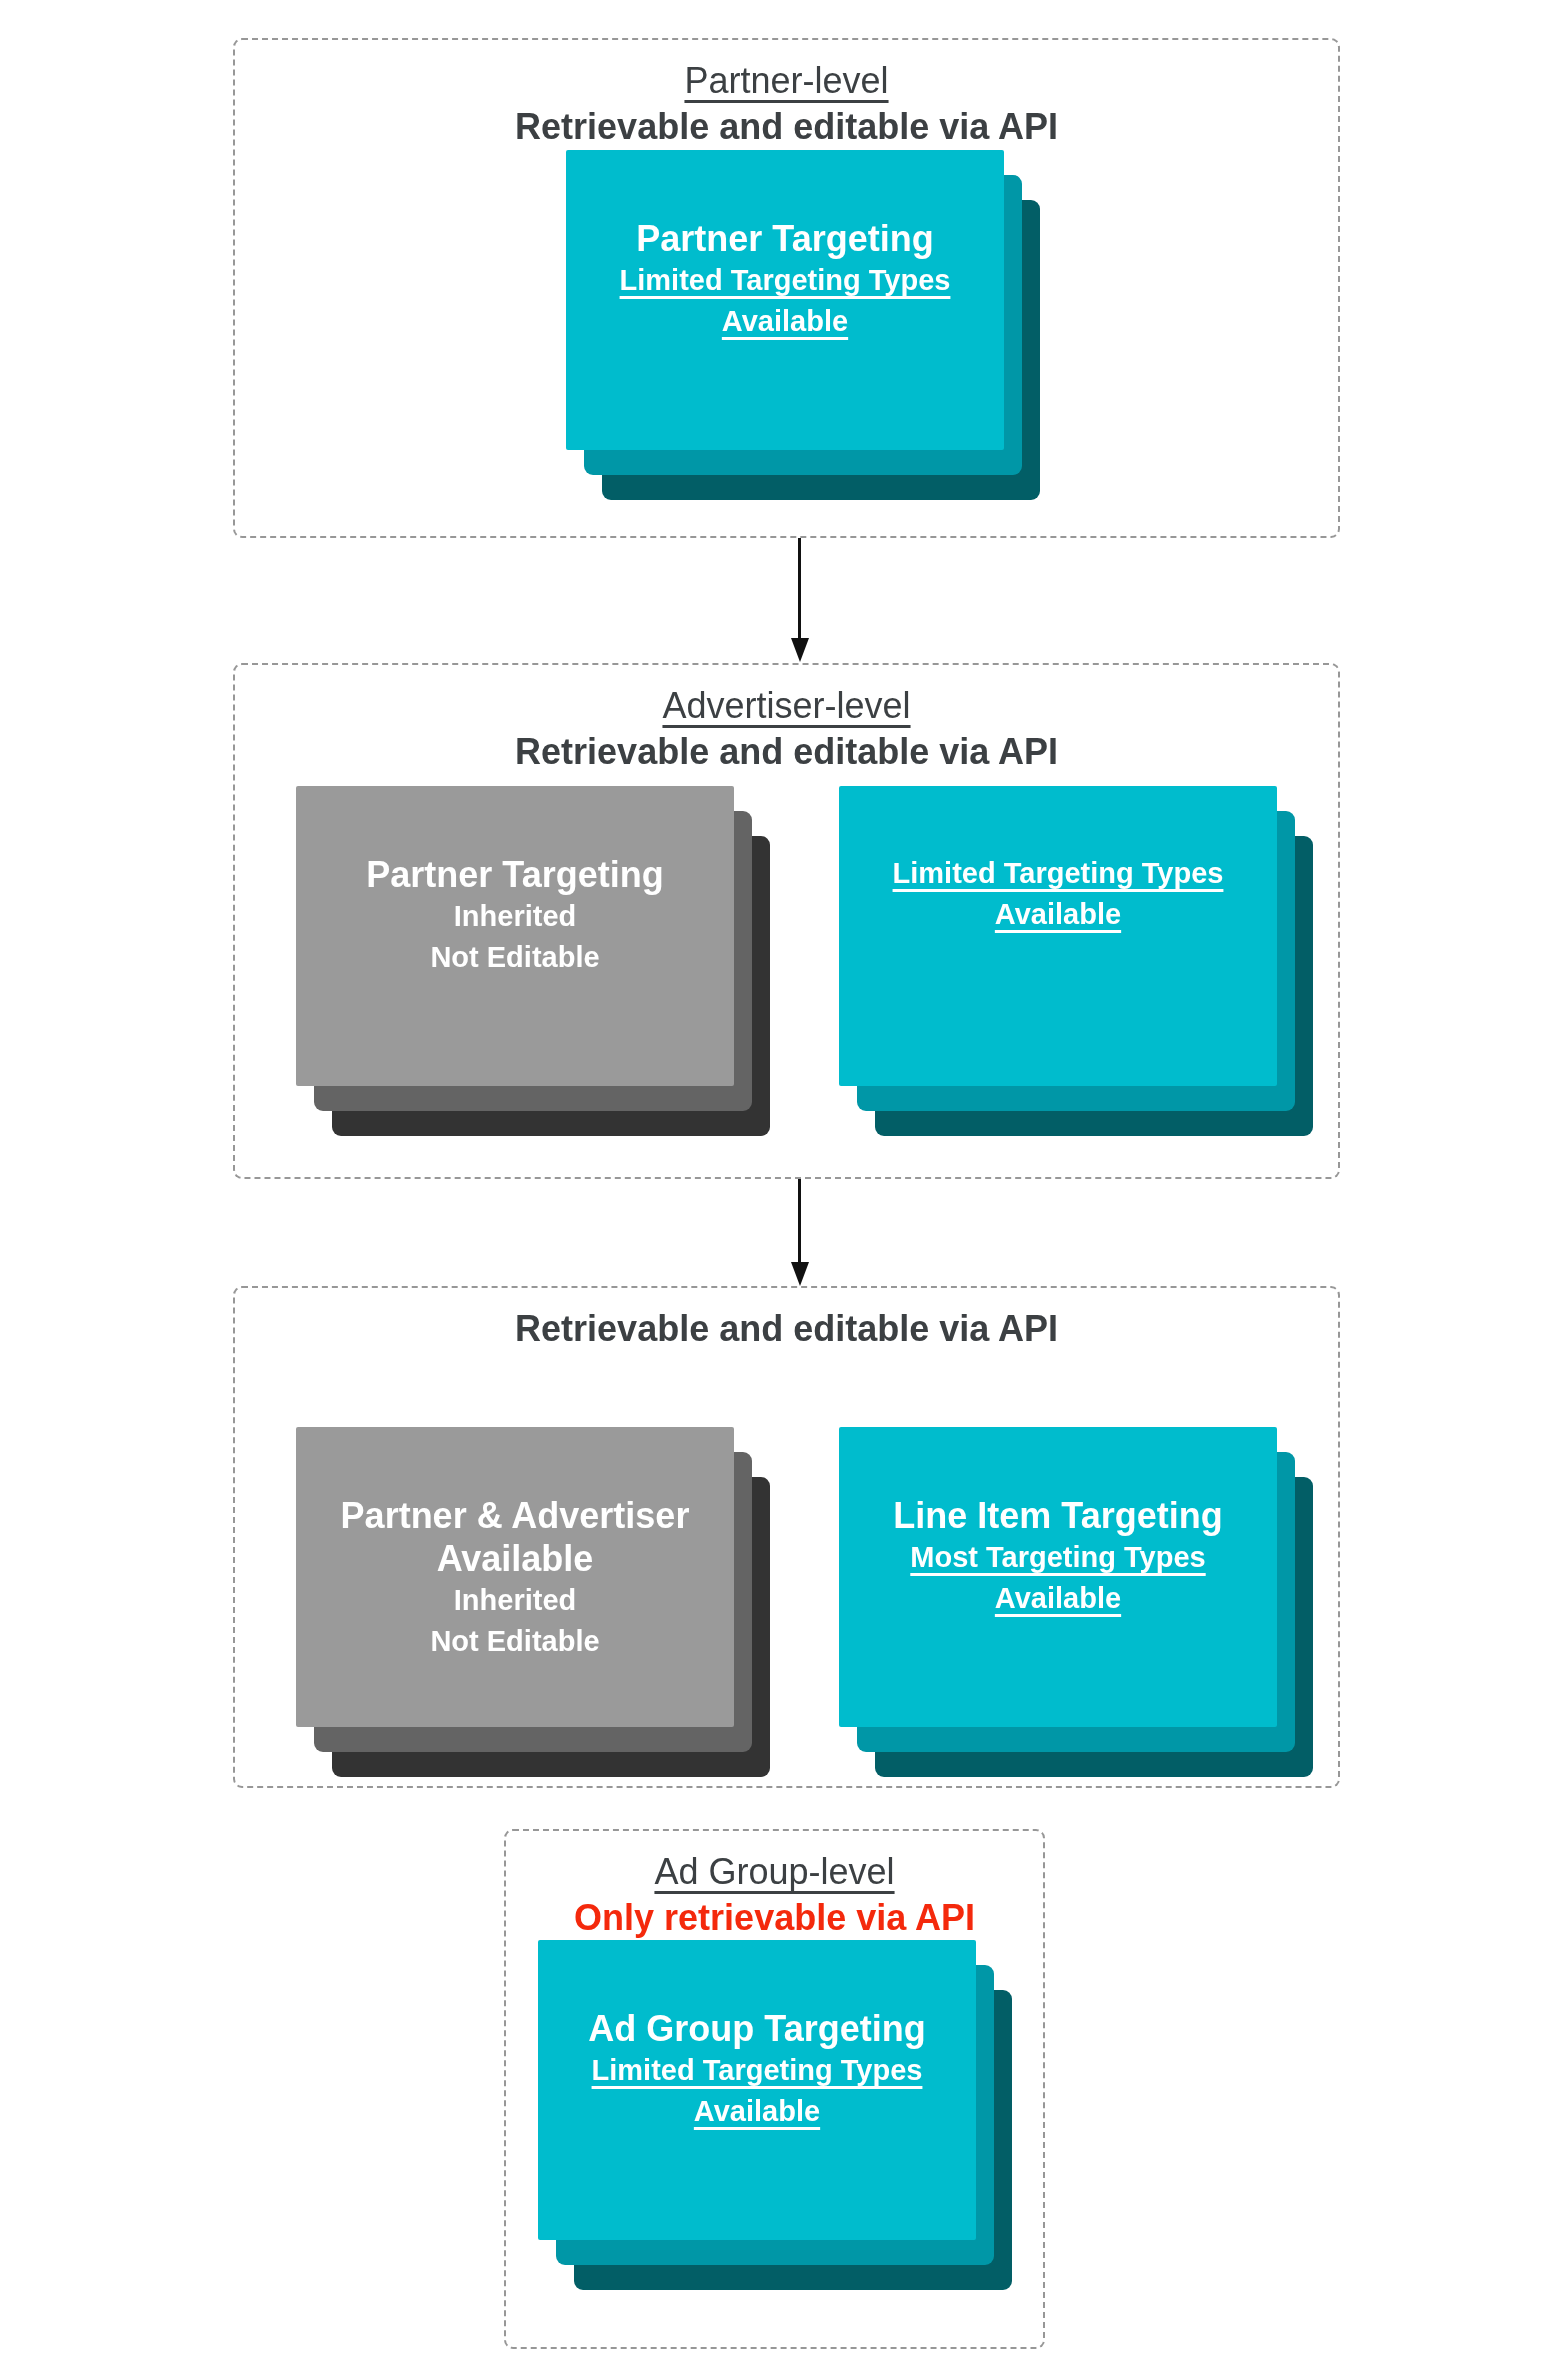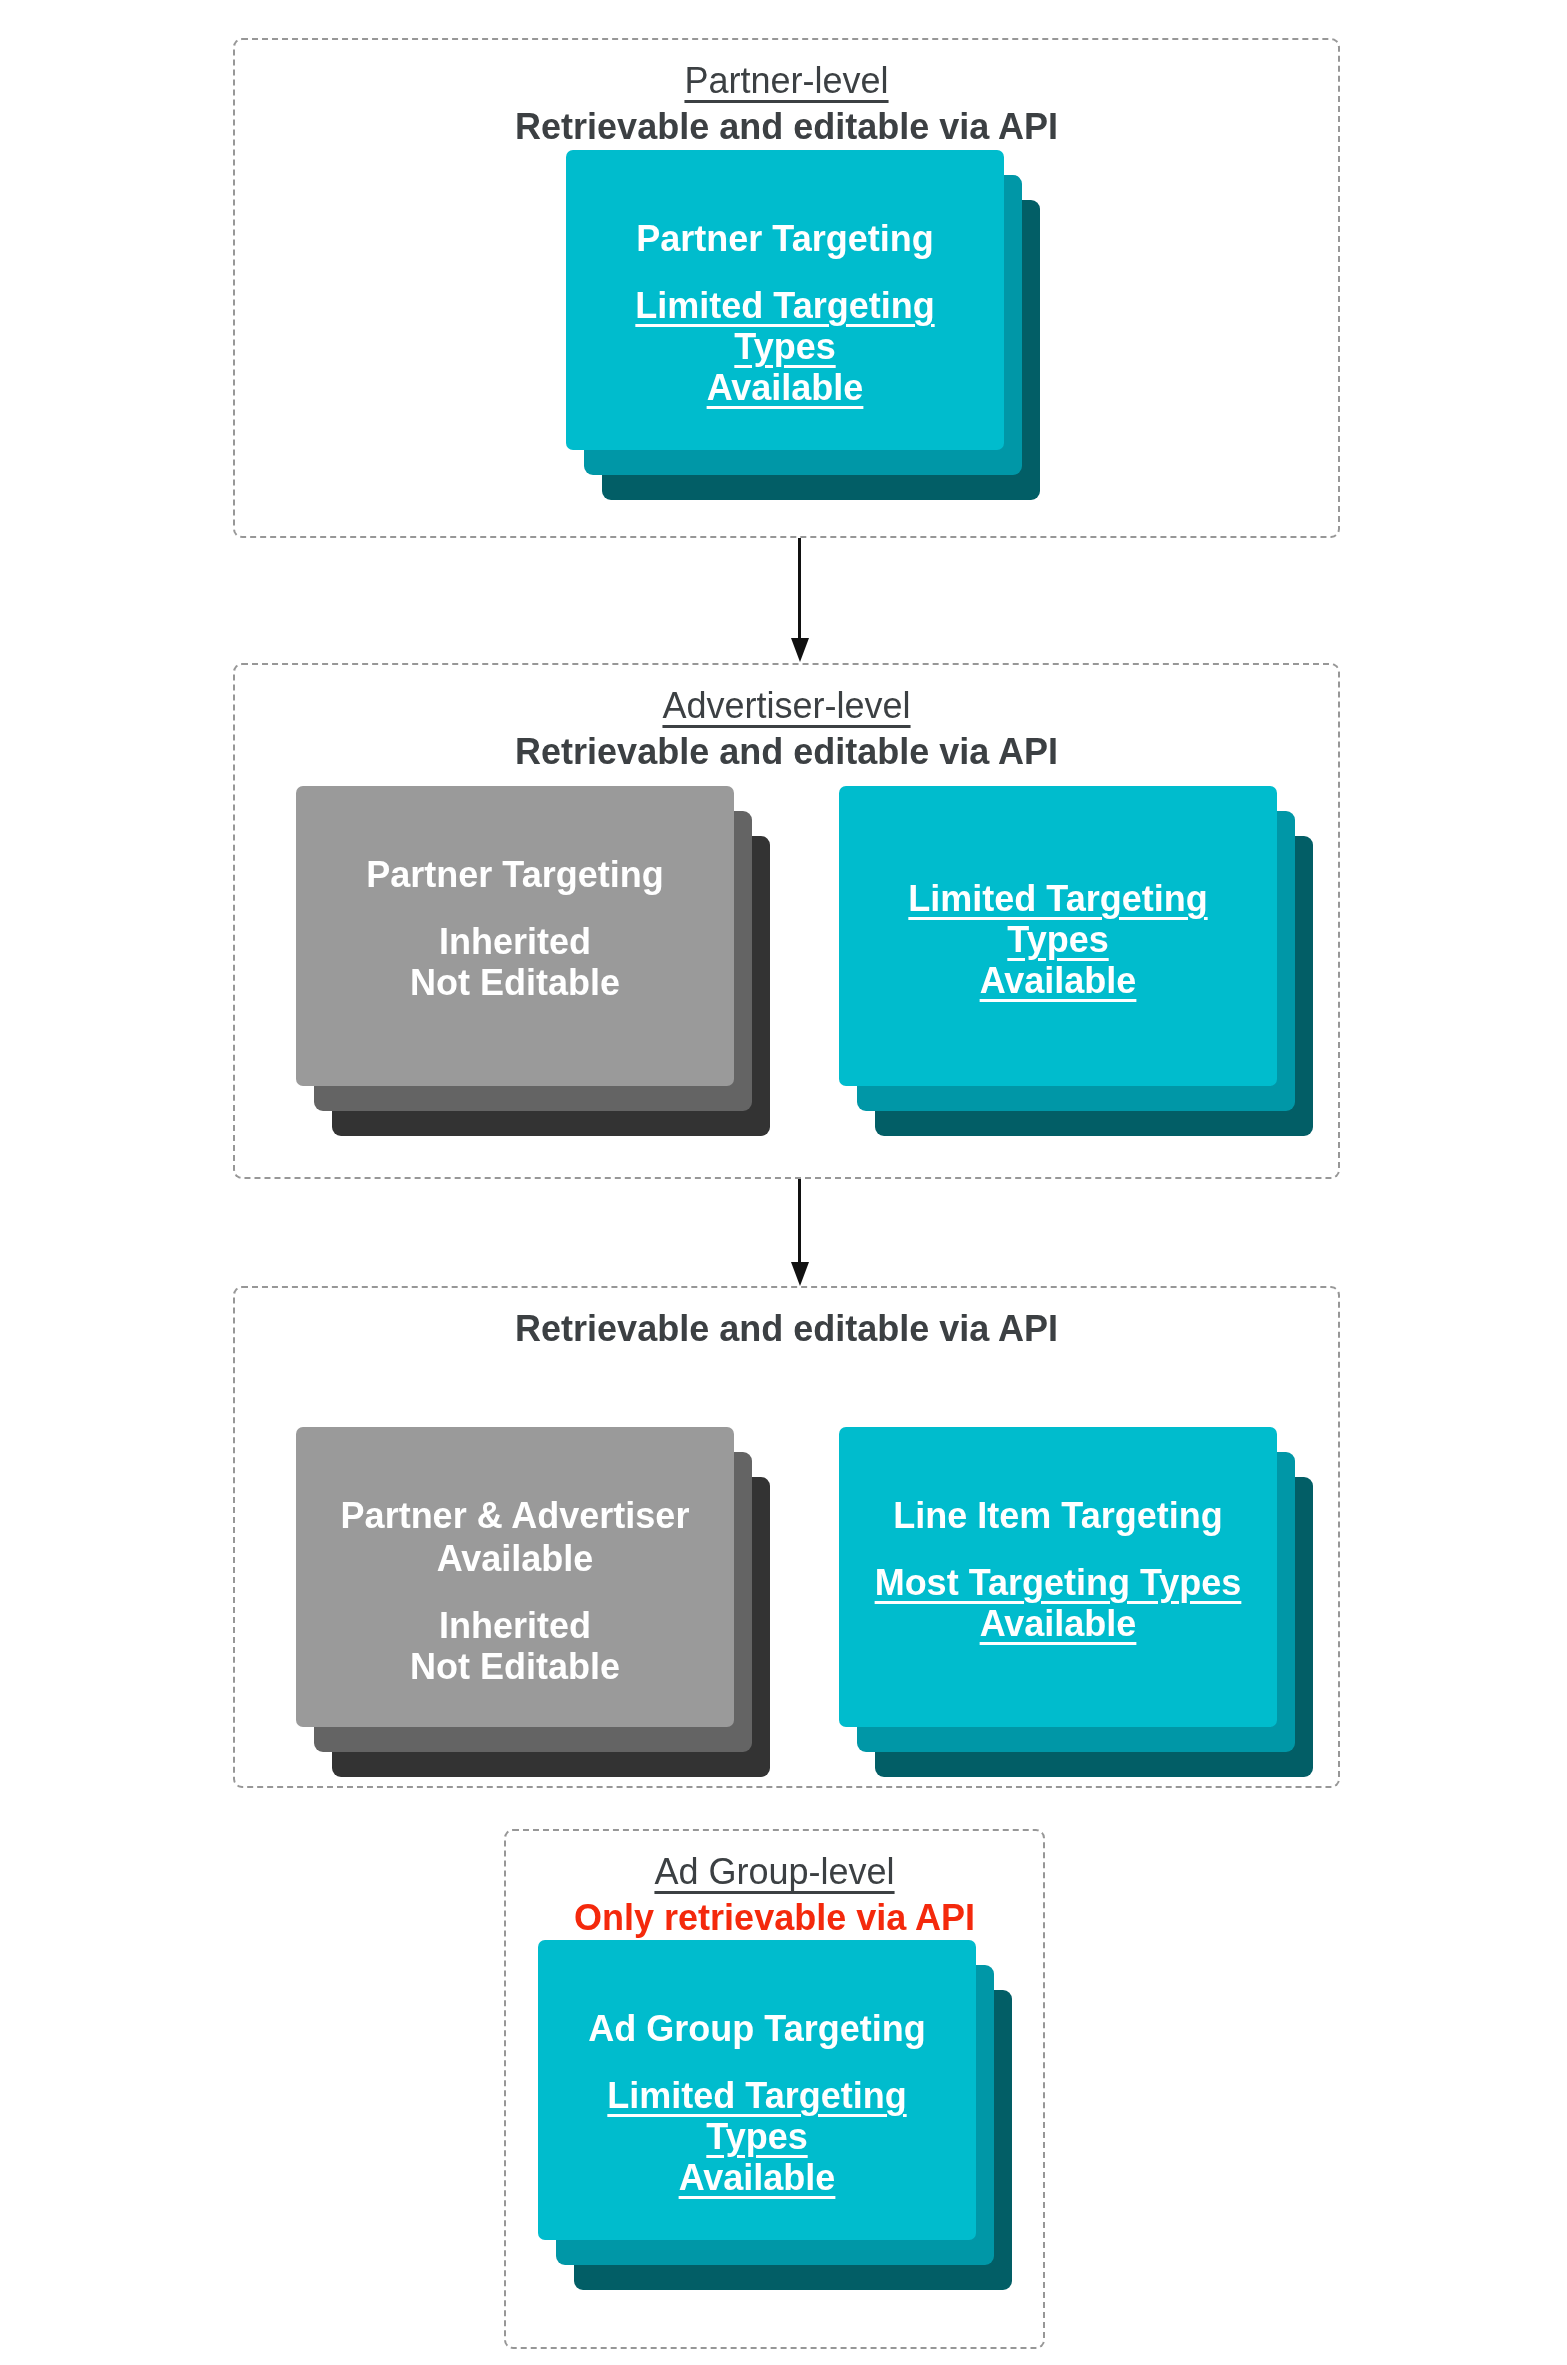--- a/index.html
+++ b/index.html
@@ -24,27 +24,27 @@
     font-size:36px;line-height:46px;}
   .lh1{font-weight:400;}
   .lh1 .u-text{text-decoration:underline;text-decoration-thickness:2.7px;text-underline-offset:7.1px;}
   .lh2{font-weight:700;}
   .lh2.red{color:var(--red);}
   .stack{position:absolute;width:438px;height:300px;}
   .layer{position:absolute;width:100%;height:100%;border-radius:9px;}
   .l1{left:18px;top:25px;}
   .l2{left:36px;top:50px;}
   .card{
-    position:relative;width:100%;height:100%;border-radius:7px;box-sizing:border-box;
+    position:relative;width:100%;height:100%;border-radius:2px;box-sizing:border-box;
     color:var(--card_text);text-align:center;padding:67px 18px 0 18px;
   }
   .cyan{background:var(--cyan);} .cyan1{background:var(--cyan_shadow1);} .cyan2{background:var(--cyan_shadow2);}
   .gray{background:var(--gray);} .gray1{background:var(--gray_shadow1);} .gray2{background:var(--gray_shadow2);}
   .card-title{font-size:36px;font-weight:700;line-height:43px;}
-  .card-sub{margin-top:25px;font-size:36px;font-weight:700;line-height:41px;}
+  .card-sub{font-size:29px;font-weight:700;line-height:41px;}
   .card-sub.u .line{text-decoration:underline;text-decoration-thickness:2.7px;text-underline-offset:6.3px;}
   .line{display:block;}
   
   .pos-s1c0{left:331px;top:110px;}
   .pos-s2c0{left:61px;top:121px;}
   .pos-s2c1{left:604px;top:121px;}
   .pos-s3c0{left:61px;top:139px;}
   .pos-s3c1{left:604px;top:139px;}
   .pos-s4c0{left:32px;top:109px;}
   

